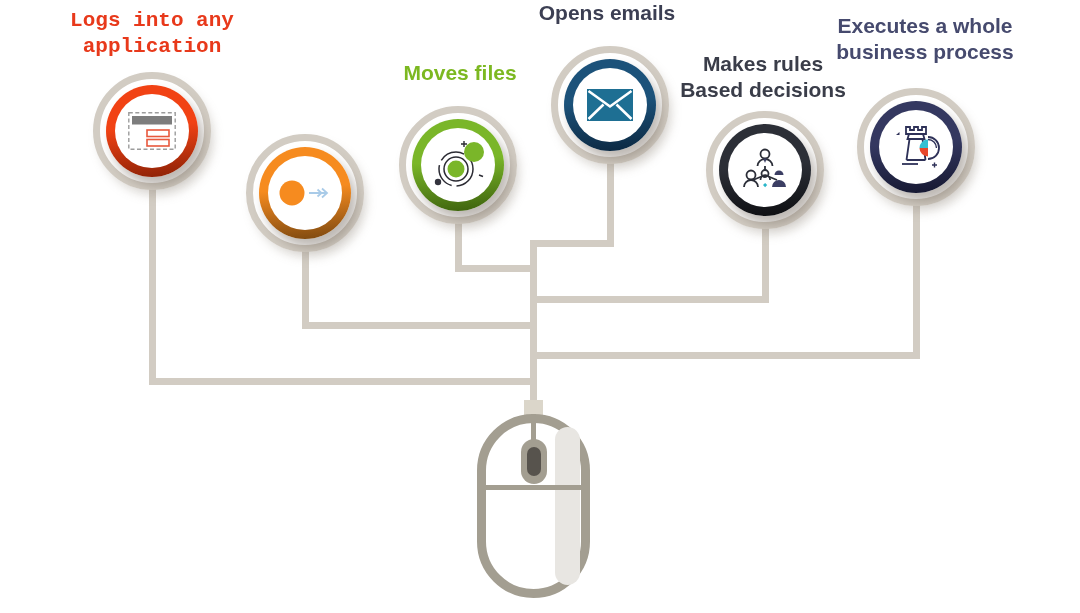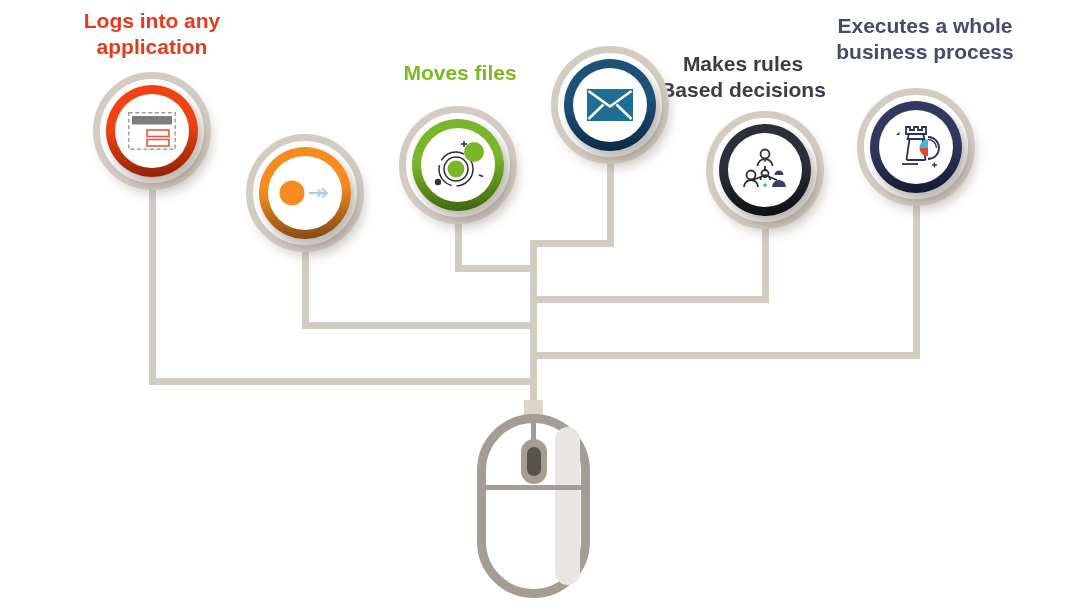--- a/index.html
+++ b/index.html
@@ -52,24 +52,25 @@
   <div class="line" style="left:455px;top:220px;width:7px;height:52px"></div>
   <div class="line" style="left:455px;top:265px;width:82px;height:7px"></div>
   <div class="line" style="left:607px;top:160px;width:7px;height:87px"></div>
   <div class="line" style="left:530px;top:240px;width:84px;height:7px"></div>
   <div class="line" style="left:762px;top:225px;width:7px;height:78px"></div>
   <div class="line" style="left:530px;top:296px;width:239px;height:7px"></div>
   <div class="line" style="left:913px;top:202px;width:7px;height:157px"></div>
   <div class="line" style="left:530px;top:352px;width:390px;height:7px"></div>
   <div class="line" style="left:530px;top:240px;width:7px;height:172px"></div>
 
-  <div class="label" style="left: 57px; top: 8px; width: 190px; color: rgb(232, 57, 27);">Logs into any
+  <div class="label" style="left: 57px; top: 8px; width: 190px; color: rgb(232, 57, 27); font-family: Liberation Mono, monospace;">Logs into any
 application</div>
   <div class="label" style="left: 365px; top: 60px; width: 190px; color: rgb(124, 184, 33); text-align: center;">Moves files</div>
-  <div class="label" style="left: 648px; top: 51px; width: 190px; color: rgb(58, 61, 73);">Makes rules
+  <div class="label" style="left: 512px; top: 0px; width: 190px; color: rgb(60, 63, 83);">Opens emails</div>
+  <div class="label" style="left: 668px; top: 51px; width: 190px; color: rgb(58, 61, 73);">Makes rules
 Based decisions</div>
   <div class="label" style="left: 830px; top: 13px; width: 190px; color: rgb(70, 74, 110);">Executes a whole
 business process</div>
 
   <div class="oring" style="left:93px;top:72px;"></div>
   <div class="cring" style="left: 106px; top: 85px; background: linear-gradient(175deg, rgb(241, 66, 20) 45%, rgb(138, 33, 6) 100%);">
     <div class="cface">
       <svg width="48" height="38" viewBox="0 0 48 38">
         <rect x="0.8" y="0.8" width="46.4" height="36.4" fill="none" stroke="#9c9c9c" stroke-width="1.4" stroke-dasharray="4 2.5"></rect>
         <rect x="4" y="4" width="40" height="8.5" fill="#7d7d7d"></rect>

